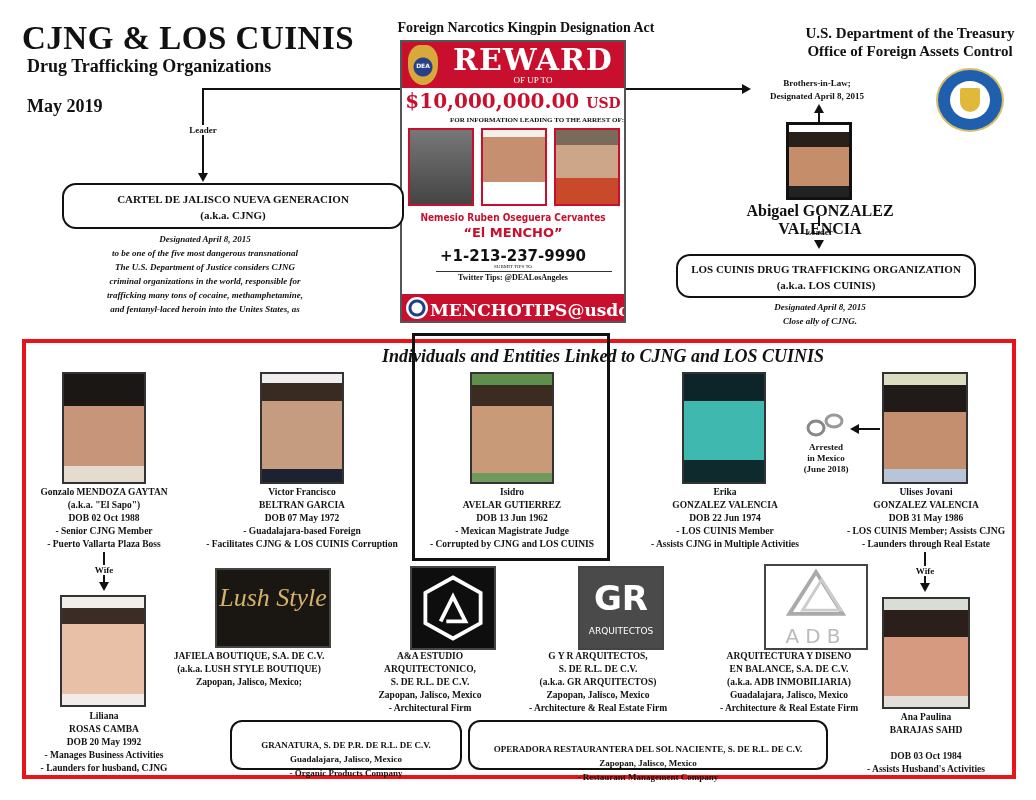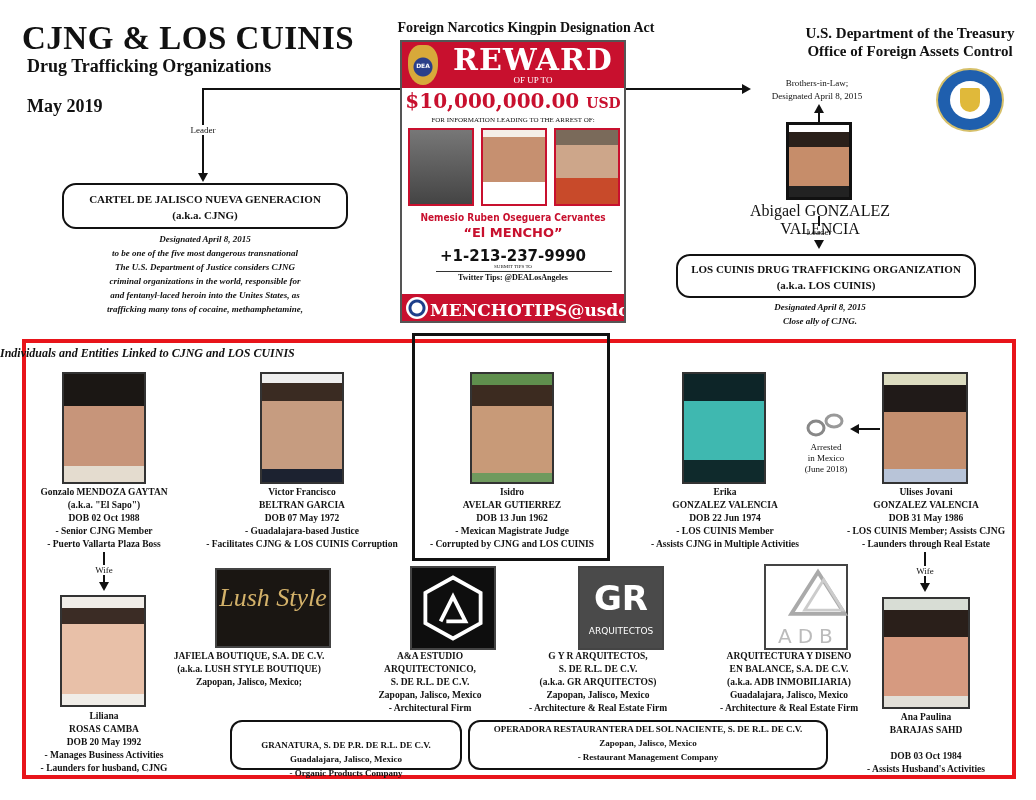--- a/index.html
+++ b/index.html
@@ -16,21 +16,21 @@
 
   
   #poster { left: 400px; top: 40px; width: 226px; height: 283px; border: 2px solid #555; background: #fff; overflow: hidden; }
   #poster .top { position: absolute; left: 0; top: 0; width: 100%; height: 46px; background: #c8102e; }
   #poster .badge { position: absolute; left: 6px; top: 3px; width: 30px; height: 40px; border-radius: 40% 40% 50% 50%; background: radial-gradient(circle at 50% 55%, #2a3f8a 0 9px, #d7a93a 10px 100%); }
   #poster .badge span { position: absolute; left: 0; top: 17px; width: 100%; text-align: center; font-size: 6px; color: #fff; font-family: "DejaVu Sans", sans-serif; font-weight: bold; }
   #poster .reward { position: absolute; left: 38px; top: 0px; width: 186px; text-align: center; color: #fff; font-size: 30px; font-weight: bold; font-family: "DejaVu Serif", serif; letter-spacing: 1px; }
   #poster .upto { position: absolute; left: 38px; top: 33px; width: 186px; text-align: center; color: #fff; font-size: 9px; }
   #poster .amount { position: absolute; left: 0; top: 47px; width: 100%; text-align: center; color: #c8102e; font-size: 20px; font-weight: bold; font-family: "DejaVu Serif", serif; }
   #poster .amount small { font-size: 14px; }
-  #poster .info { position: absolute; left: 0; top: 74px; width: 100%; text-align: center; font-size: 7px; font-weight: normal; }
+  #poster .info { position: absolute; left: 0; top: 74px; width: 100%; text-align: right; font-size: 7px; font-weight: bold; }
   #poster .photos { position: absolute; left: 6px; top: 86px; width: 212px; height: 80px; display: flex; justify-content: space-between; }
   #poster .ph { width: 66px; height: 78px; border: 2px solid #c8102e; }
   #poster .ph1 { background: linear-gradient(#777, #444); }
   #poster .ph2 { background: linear-gradient(180deg, #f4efe8 0 10%, #c69070 10% 70%, #fff 70%); }
   #poster .ph3 { background: linear-gradient(180deg, #7a6a5a 0 20%, #cda68a 20% 65%, #c84a2a 65%); }
   #poster .name { position: absolute; left: 0; top: 170px; width: 100%; text-align: center; color: #c8102e; font-size: 10px; font-weight: bold; font-family: "DejaVu Sans Condensed", "DejaVu Sans", sans-serif; }
   #poster .alias { position: absolute; left: 0; top: 183px; width: 100%; text-align: center; color: #c8102e; font-size: 13px; font-weight: bold; font-family: "DejaVu Sans", sans-serif; }
   #poster .phone { position: absolute; left: 0; top: 205px; width: 100%; text-align: center; font-size: 15px; font-weight: bold; font-family: "DejaVu Sans", sans-serif; }
   #poster .submit { position: absolute; left: 0; top: 222px; width: 100%; text-align: center; font-size: 5px; }
   #poster .rule { position: absolute; left: 34px; top: 229px; width: 176px; height: 1px; background: #333; }
@@ -39,35 +39,35 @@
   #poster .seal { position: absolute; left: 4px; top: 3px; width: 22px; height: 22px; border-radius: 50%; background: radial-gradient(circle, #fff 0 5px, #1d3f8a 6px 8px, #fff 9px 11px); }
   #poster .email { position: absolute; left: 28px; top: 6px; width: 194px; text-align: center; color: #fff; font-size: 17px; font-weight: bold; font-family: "DejaVu Serif", serif; }
 
   
   .hline { position: absolute; height: 2px; background: #111; }
   .vline { position: absolute; width: 2px; background: #111; }
   .arrow-down { position: absolute; width: 0; height: 0; border-left: 5px solid transparent; border-right: 5px solid transparent; border-top: 9px solid #111; }
   .arrow-up { position: absolute; width: 0; height: 0; border-left: 5px solid transparent; border-right: 5px solid transparent; border-bottom: 9px solid #111; }
   .arrow-right { position: absolute; width: 0; height: 0; border-top: 5px solid transparent; border-bottom: 5px solid transparent; border-left: 9px solid #111; }
   .arrow-left { position: absolute; width: 0; height: 0; border-top: 5px solid transparent; border-bottom: 5px solid transparent; border-right: 9px solid #111; }
-  .lbl { position: absolute; font-size: 9px; font-weight: normal; text-align: center; }
+  .lbl { position: absolute; font-size: 9px; font-weight: bold; text-align: center; }
 
   .orgbox { position: absolute; border: 2px solid #111; border-radius: 14px; text-align: center; font-weight: bold; font-size: 11px; line-height: 16px; background: #fff; }
   .note { position: absolute; font-style: italic; font-weight: bold; font-size: 9px; line-height: 14px; text-align: center; }
 
   #seal-treasury { left: 936px; top: 68px; width: 68px; height: 64px; border-radius: 50%; background: #1f5fae; border: 2px solid #d6c06b; }
   #seal-treasury .inner { position: absolute; left: 12px; top: 11px; width: 40px; height: 38px; border-radius: 50%; background: #ffffff; }
   #seal-treasury .shield { position: absolute; left: 22px; top: 18px; width: 20px; height: 24px; background: #e0b93a; border-radius: 2px 2px 10px 10px; }
 
   .portrait { position: absolute; border: 2px solid #333; }
   #abigael-photo { left: 786px; top: 122px; width: 66px; height: 78px; border: 3px solid #111; background: linear-gradient(180deg, #fff 0 10%, #2a201a 10% 30%, #c68d6a 30% 85%, #222 85%); }
 
   
   #panel { left: 22px; top: 339px; width: 994px; height: 440px; border: 4px solid #e8141a; }
-  #panel-title { left: 0; top: 346px; width: 824px; text-align: left; font-size: 12px; font-style: italic; font-weight: bold; }
+  #panel-title { left: 0; top: 346px; width: 824px; text-align: right; font-size: 18px; font-style: italic; font-weight: bold; }
   #highlight { left: 412px; top: 333px; width: 198px; height: 228px; border: 3px solid #111; }
 
   .person { position: absolute; text-align: center; font-size: 9.5px; font-weight: bold; line-height: 13px; }
   .ent { position: absolute; text-align: center; font-size: 9.5px; font-weight: bold; line-height: 13px; }
   .logo { position: absolute; border: 2px solid #444; margin-left: 24px; }
 
   .p-gonzalo { background: linear-gradient(180deg, #1b1714 0 30%, #c7957a 30% 85%, #e4dccf 85%); }
   .p-victor { background: linear-gradient(180deg, #eeeeee 0 8%, #3a2b22 8% 25%, #c69c80 25% 88%, #1c2230 88%); }
   .p-isidro { background: linear-gradient(180deg, #5f8f4d 0 10%, #3c2b20 10% 30%, #c89a78 30% 92%, #6f9a5e 92%); }
   .p-erika { background: linear-gradient(180deg, #0d2528 0 25%, #3fb8b0 25% 80%, #0f2a2c 80%); }
@@ -118,31 +118,31 @@
     <div class="seal"></div>
     <div class="email">MENCHOTIPS@usdoj.gov</div>
   </div>
 </div>
 
 <div class="hline" style="left:202px; top:88px; width:198px;"></div>
 <div class="vline" style="left:202px; top:88px; height:86px;"></div>
 <div class="arrow-down" style="left:198px; top:173px;"></div>
 <div class="lbl" style="left:172px; top:125px; width:62px; background:#fff;">Leader</div>
 
-<div class="orgbox" style="left:62px; top:183px; width:286px; height:46px; padding-top:6px;">
+<div class="orgbox" style="left:62px; top:183px; width:342px; height:46px; padding-top:6px;">
   <div>CARTEL DE JALISCO NUEVA GENERACION</div>
   <div>(a.k.a. CJNG)</div>
 </div>
 <div class="note" style="left:60px; top:232px; width:290px;">
   <div>Designated April 8, 2015</div>
   <div>to be one of the five most dangerous transnational</div>
   <div>The U.S. Department of Justice considers CJNG</div>
   <div>criminal organizations in the world, responsible for</div>
+  <div>trafficking many tons of cocaine, methamphetamine,</div>
   <div>and fentanyl-laced heroin into the Unites States, as</div>
-  <div>trafficking many tons of cocaine, methamphetamine,</div>
 </div>
 
 <div class="hline" style="left:626px; top:88px; width:118px;"></div>
 <div class="arrow-right" style="left:742px; top:84px;"></div>
 <div class="lbl" style="left:752px; top:77px; width:130px; line-height:13px;">
   <div>Brothers-in-Law;</div>
   <div>Designated April 8, 2015</div>
 </div>
 <div class="vline" style="left:818px; top:108px; height:14px;"></div>
 <div class="arrow-up" style="left:814px; top:104px;"></div>
@@ -171,21 +171,21 @@
     <div>DOB 02 Oct 1988</div>
     <div>- Senior CJNG Member</div>
     <div>- Puerto Vallarta Plaza Boss</div>
 </div>
 
 <div class="portrait p-victor" style="left:260px; top:372px; width:84px; height:112px;"></div>
 <div class="person" style="left:196px; top:486px; width:212px;">
   <div>Victor Francisco</div>
     <div>BELTRAN GARCIA</div>
     <div>DOB 07 May 1972</div>
-    <div>- Guadalajara-based Justice</div>
+    <div>- Guadalajara-based Foreign</div>
     <div>- Facilitates CJNG &amp; LOS CUINIS Corruption</div>
 </div>
 
 <div class="portrait p-isidro" style="left:470px; top:372px; width:84px; height:112px;"></div>
 <div class="person" style="left:414px; top:486px; width:196px;">
   <div>Isidro</div>
     <div>AVELAR GUTIERREZ</div>
     <div>DOB 13 Jun 1962</div>
     <div>- Mexican Magistrate Judge</div>
     <div>- Corrupted by CJNG and LOS CUINIS</div>
@@ -264,21 +264,21 @@
   <div style="font-size:9px; line-height:14px;">ARQUITECTOS</div>
 </div>
 <div class="ent" style="left:516px; top:650px; width:164px;">
   <div>G Y R ARQUITECTOS,</div>
     <div>S. DE R.L. DE C.V.</div>
     <div>(a.k.a. GR ARQUITECTOS)</div>
     <div>Zapopan, Jalisco, Mexico</div>
     <div>- Architecture &amp; Real Estate Firm</div>
 </div>
 
-<div class="logo" style="left:740px; top:564px; width:84px; height:86px; background:#fff; color:#bbb; font-family:'DejaVu Sans', sans-serif;padding-left:12px;">
+<div class="logo" style="left:740px; top:564px; width:104px; height:86px; background:#fff; color:#bbb; text-align:center; font-family:'DejaVu Sans', sans-serif;">
   <svg viewBox="0 0 84 56" width="80" height="54">
     <polygon points="42,6 70,50 14,50" fill="none" stroke="#aaa" stroke-width="4"></polygon>
     <polygon points="48,14 68,46 28,46" fill="none" stroke="#ccc" stroke-width="3"></polygon>
   </svg>
   <div style="font-size:20px; letter-spacing:6px; line-height:24px;">ADB</div>
 </div>
 <div class="ent" style="left:708px; top:650px; width:162px;">
   <div>ARQUITECTURA Y DISENO</div>
     <div>EN BALANCE, S.A. DE C.V.</div>
     <div>(a.k.a. ADB INMOBILIARIA)</div>
@@ -293,17 +293,17 @@
     <div style="height:13px;"></div>
     <div>DOB 03 Oct 1984</div>
     <div>- Assists Husband's Activities</div>
 </div>
 
 <div class="orgbox" style="left:230px; top:720px; width:232px; height:50px; font-size:9px; line-height:14px; padding-top:16px; border-radius:12px;">
   <div>GRANATURA, S. DE P.R. DE R.L. DE C.V.</div>
     <div>Guadalajara, Jalisco, Mexico</div>
     <div>- Organic Products Company</div>
 </div>
-<div class="orgbox" style="left:468px; top:720px; width:360px; height:50px; font-size:9px; line-height:14px; padding-top:0; border-radius:12px;">
+<div class="orgbox" style="left:468px; top:720px; width:360px; height:50px; font-size:9px; line-height:14px; padding-top:20px; border-radius:12px;">
   <div>OPERADORA RESTAURANTERA DEL SOL NACIENTE, S. DE R.L. DE C.V.</div>
     <div>Zapopan, Jalisco, Mexico</div>
     <div>- Restaurant Management Company</div>
 </div>
 
 </body></html>

